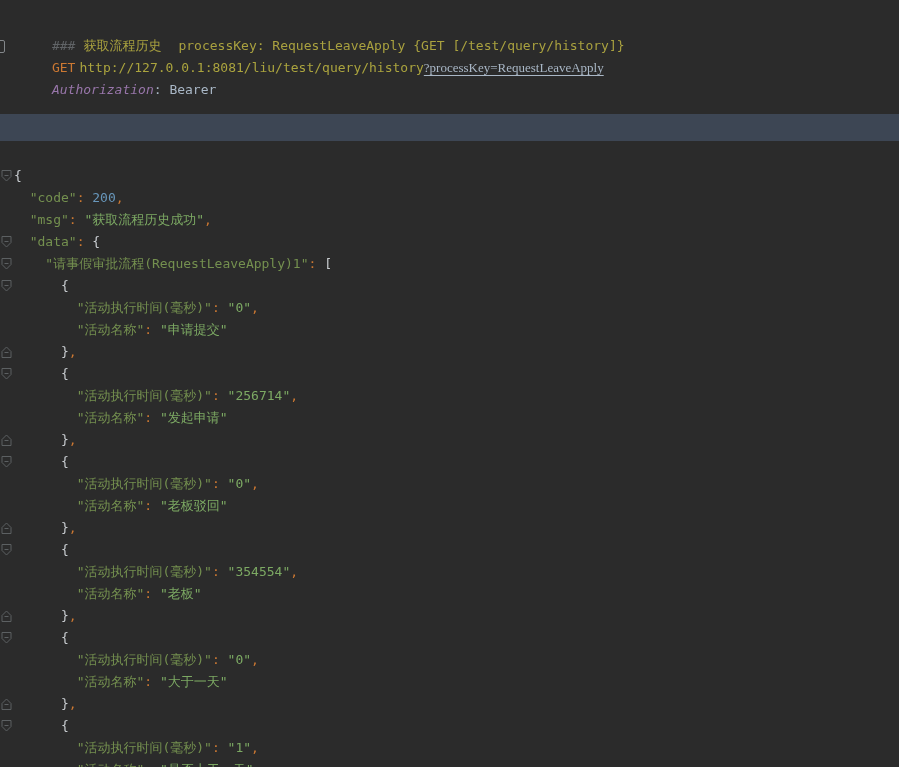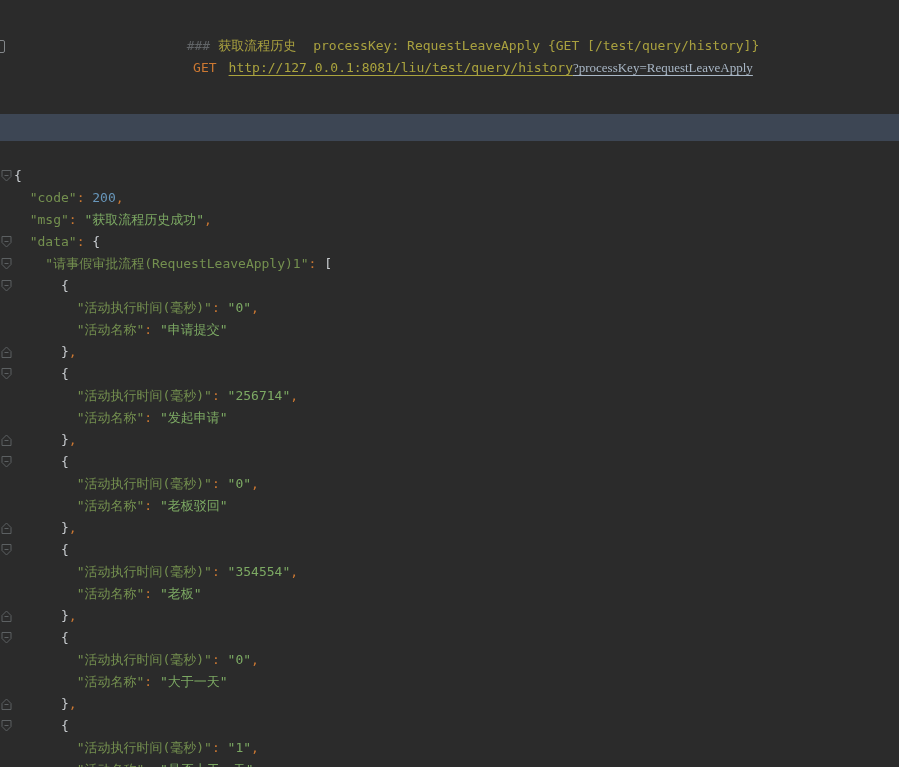--- a/index.html
+++ b/index.html
@@ -3,26 +3,26 @@
 <meta charset="utf-8">
 <style>
   html,body{margin:0;padding:0;background:#1e1e1e;}
   .screen{
     position:relative;width:899px;height:767px;overflow:hidden;
     background:var(--bg,#2b2b2b);
     font-family:"DejaVu Sans Mono","Liberation Mono",monospace;
     font-size:13px;line-height:22px;color:var(--fg,#a9b7c6);
   }
   .request{position:absolute;top:13px;left:0;right:0;}
-  .request .line{position:relative;height:22px;white-space:pre;text-align:center;}
+  .request .line{position:relative;height:22px;white-space:pre;padding-left:5px;}
   .c-hash{color:var(--hash,#616467);margin-right:8px;}
   .c-title{color:var(--comment,#a9a13f);margin-right:17px;}
   .c-meta{color:var(--comment,#a9a13f);}
-  .c-method{color:var(--method,#cc7832);margin-right:12px;}
-  .url-path{color:var(--url,#aba43e);text-decoration:underline;text-underline-offset:3px;}
+  .c-method{color:var(--method,#cc7832);margin-right:4px;}
+  .url-path{color:var(--url,#aba43e);text-underline-offset:3px;}
   .url-query{color:var(--fg,#a9b7c6);text-decoration:underline;text-underline-offset:3px;font-family:Liberation Serif, serif;}
   .hdr-key{color:var(--hdr,#9876aa);font-style:italic;}
   .hdr-val{color:var(--fg,#a9b7c6);}
   .divider{position:absolute;top:114px;left:0;width:899px;height:27px;background:var(--divider,#3d4654);}
   .response{position:absolute;top:165px;left:0;right:0;}
   .response .line{position:relative;height:22px;white-space:pre;padding-left:14px;}
   .t-key{color:var(--key,#74904f);}
   .t-str{color:var(--str,#7ca963);}
   .t-num{color:var(--num,#6897bb);}
   .t-punc{color:var(--punc,#cc7832);}
@@ -38,20 +38,23 @@
 <body>
 
 <div class="screen">
 
   <div class="request">
     <div class="line">
       <span class="c-hash">###</span><span class="c-title">获取流程历史</span><span class="c-meta">processKey: RequestLeaveApply {GET [/test/query/history]}</span>
     </div>
     <div class="line">
       <span class="gutter-sliver"></span><span class="c-method">GET</span><span class="url-path">http://127.0.0.1:8081/liu/test/query/history</span><span class="url-query">?processKey=RequestLeaveApply</span>
+    </div>
+    <div class="line">
+      <span class="hdr-key">Authorization</span><span class="hdr-val">: </span><span class="hdr-val">Bearer</span>
     </div>
   </div>
 
   <div class="divider"></div>
 
   <div class="response" id="response">
       <div class="line"><span class="fold"><svg width="11" height="14" viewBox="0 0 11 14">
             <path d="M1 1.5 H10 V7.5 L5.5 12 L1 7.5 Z" fill="none" stroke="#5c6062"></path>
             <path d="M3.5 6.5 H7.5" fill="none" stroke="#5c6062"></path>
           </svg></span><span></span><span class="t-brace">{</span></div>

